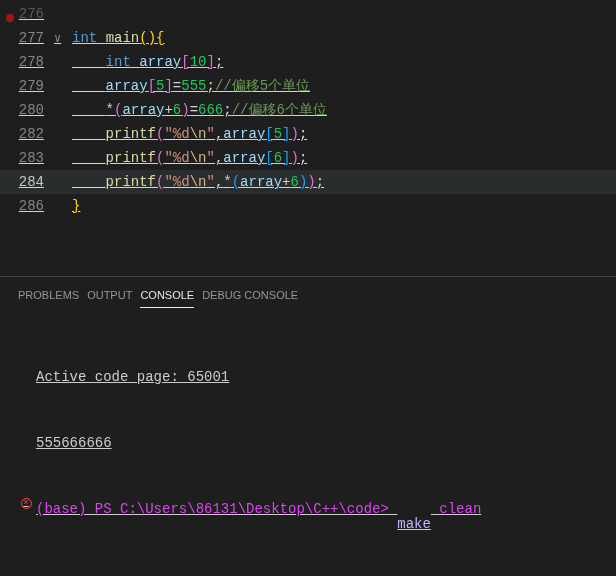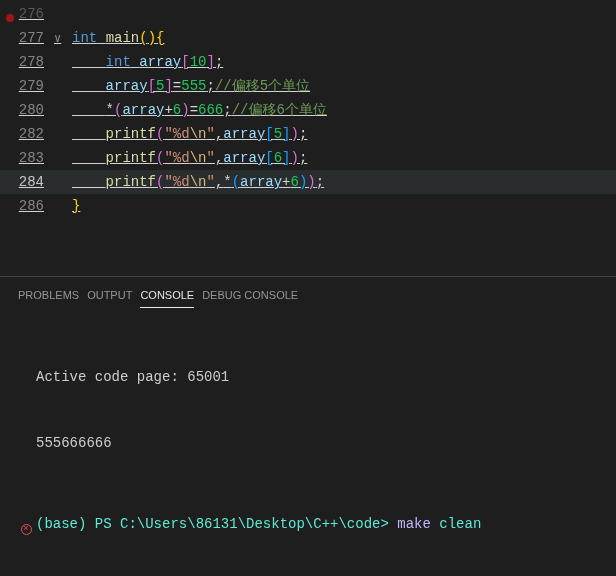--- a/index.html
+++ b/index.html
@@ -74,29 +74,29 @@
   }
   .tab { padding: 4px 0 6px 0; cursor: pointer; }
   .tab.active { color: #e7e7e7; border-bottom: 1px solid #e7e7e7; }
   .term {
     padding: 14px 18px 0 18px;
     font-size: 14px;
     line-height: 22px;
     color: #cccccc;
     white-space: pre;
   }
-  .tline { display: flex; align-items: flex-end; }
+  .tline { display: flex; align-items: flex-start; text-decoration: underline; }
   .ticon { width: 16px; display: inline-flex; justify-content: center; margin-right: 2px; flex-shrink:0; }
   .circ-red {
     width: 11px; height: 11px; border: 1.5px solid #f14c4c; border-radius: 50%;
     display:inline-flex; align-items:center; justify-content:center;
   }
   .circ-red::after { content:"×"; color:#f14c4c; font-size:9px; line-height:1; }
   .yel { color: #c4b5fd; margin-top: 15px; }
-  .wht { color: #5eead4; }
+  .wht { color: #d946ef; }
 </style>
 </head>
 <body>
 
 <div class="editor">
 
   <div class="line">
     <span class="gutter dim"><span class="bp"></span><span>276</span></span>
     <span class="fold"></span>
     <span class="code"></span>

